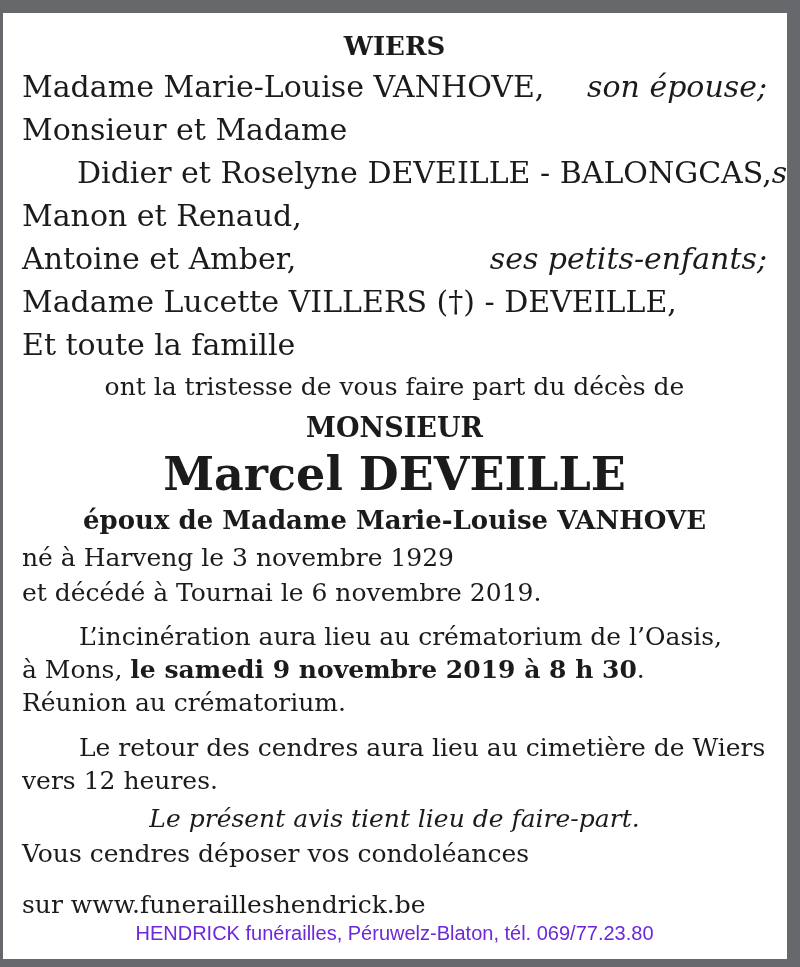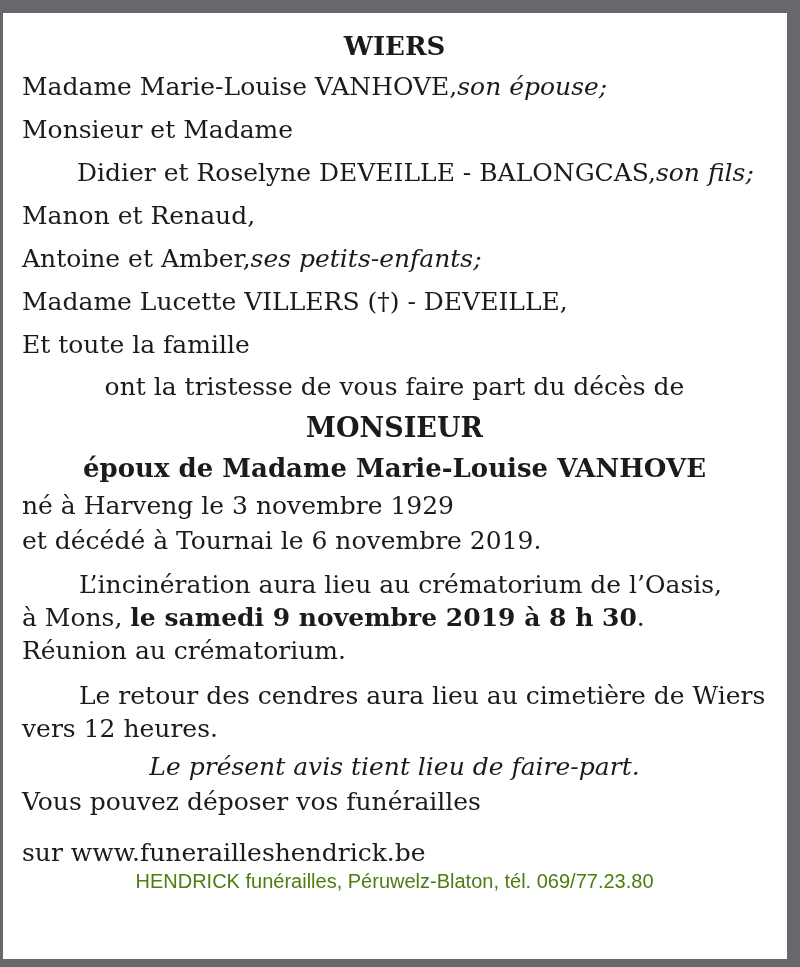--- a/index.html
+++ b/index.html
@@ -28,23 +28,23 @@
     border-radius: 6px;
   }
   .town {
     text-align: center;
     font-weight: bold;
     font-size: 26px;
     line-height: 38px;
   }
   .family-line {
     display: flex;
-    justify-content: flex-start;
+    justify-content: space-between;
     align-items: baseline;
-    font-size: 25px;
+    font-size: 30px;
     line-height: 43px;
     white-space: nowrap;
   }
   .family-line .kin {
     font-style: italic;
   }
   .family-line.indent .names {
     padding-left: 55px;
   }
   .announce {
@@ -91,21 +91,21 @@
     font-style: italic;
     font-size: 25px;
     line-height: 34px;
     margin-top: 5px;
   }
   .funeral-home {
     text-align: center;
     font-family: "Liberation Sans", "DejaVu Sans", sans-serif;
     font-size: 20px;
     line-height: 26px;
-    color: #4d7c0f;
+    color: #6d28d9;
   }
   .bold { font-weight: bold; }
 </style>
 </head>
 <body>
 
 <div class="page">
   <div class="content">
 
     <div class="town">WIERS</div>
@@ -138,39 +138,40 @@
       <div class="family-line">
         <span class="names">Et toute la famille</span>
         <span class="kin"></span>
       </div>
     </div>
 
     <div class="announce">ont la tristesse de vous faire part du décès de</div>
 
     <div class="title-monsieur">MONSIEUR</div>
 
+    <div class="deceased">Marcel DEVEILLE</div>
 
     <div class="spouse">époux de Madame Marie-Louise VANHOVE</div>
 
     <div class="line-c lh36">né à Harveng le 3 novembre 1929</div>
     <div class="line-c lh33">et décédé à Tournai le 6 novembre 2019.</div>
 
     <div class="para-block">
       <div class="para-line first">L’incinération aura lieu au crématorium de l’Oasis,</div>
       <div class="para-line"><span>à Mons, </span><span class="bold">le samedi 9 novembre 2019 à 8 h 30</span><span>.</span></div>
     </div>
 
     <div class="line-c lh34">Réunion au crématorium.</div>
 
     <div class="para-block">
       <div class="para-line first">Le retour des cendres aura lieu au cimetière de Wiers</div>
       <div class="para-line">vers 12 heures.</div>
     </div>
 
     <div class="italic-c">Le présent avis tient lieu de faire-part.</div>
 
-    <div class="line-c lh36">Vous pouvez déposer vos funérailles</div>
+    <div class="line-c lh36">Vous cendres déposer vos condoléances</div>
     <div class="line-c lh31">sur www.funerailleshendrick.be</div>
 
     <div class="funeral-home">HENDRICK funérailles, Péruwelz-Blaton, tél. 069/77.23.80</div>
 
   </div>
 </div>
 
 </body></html>

